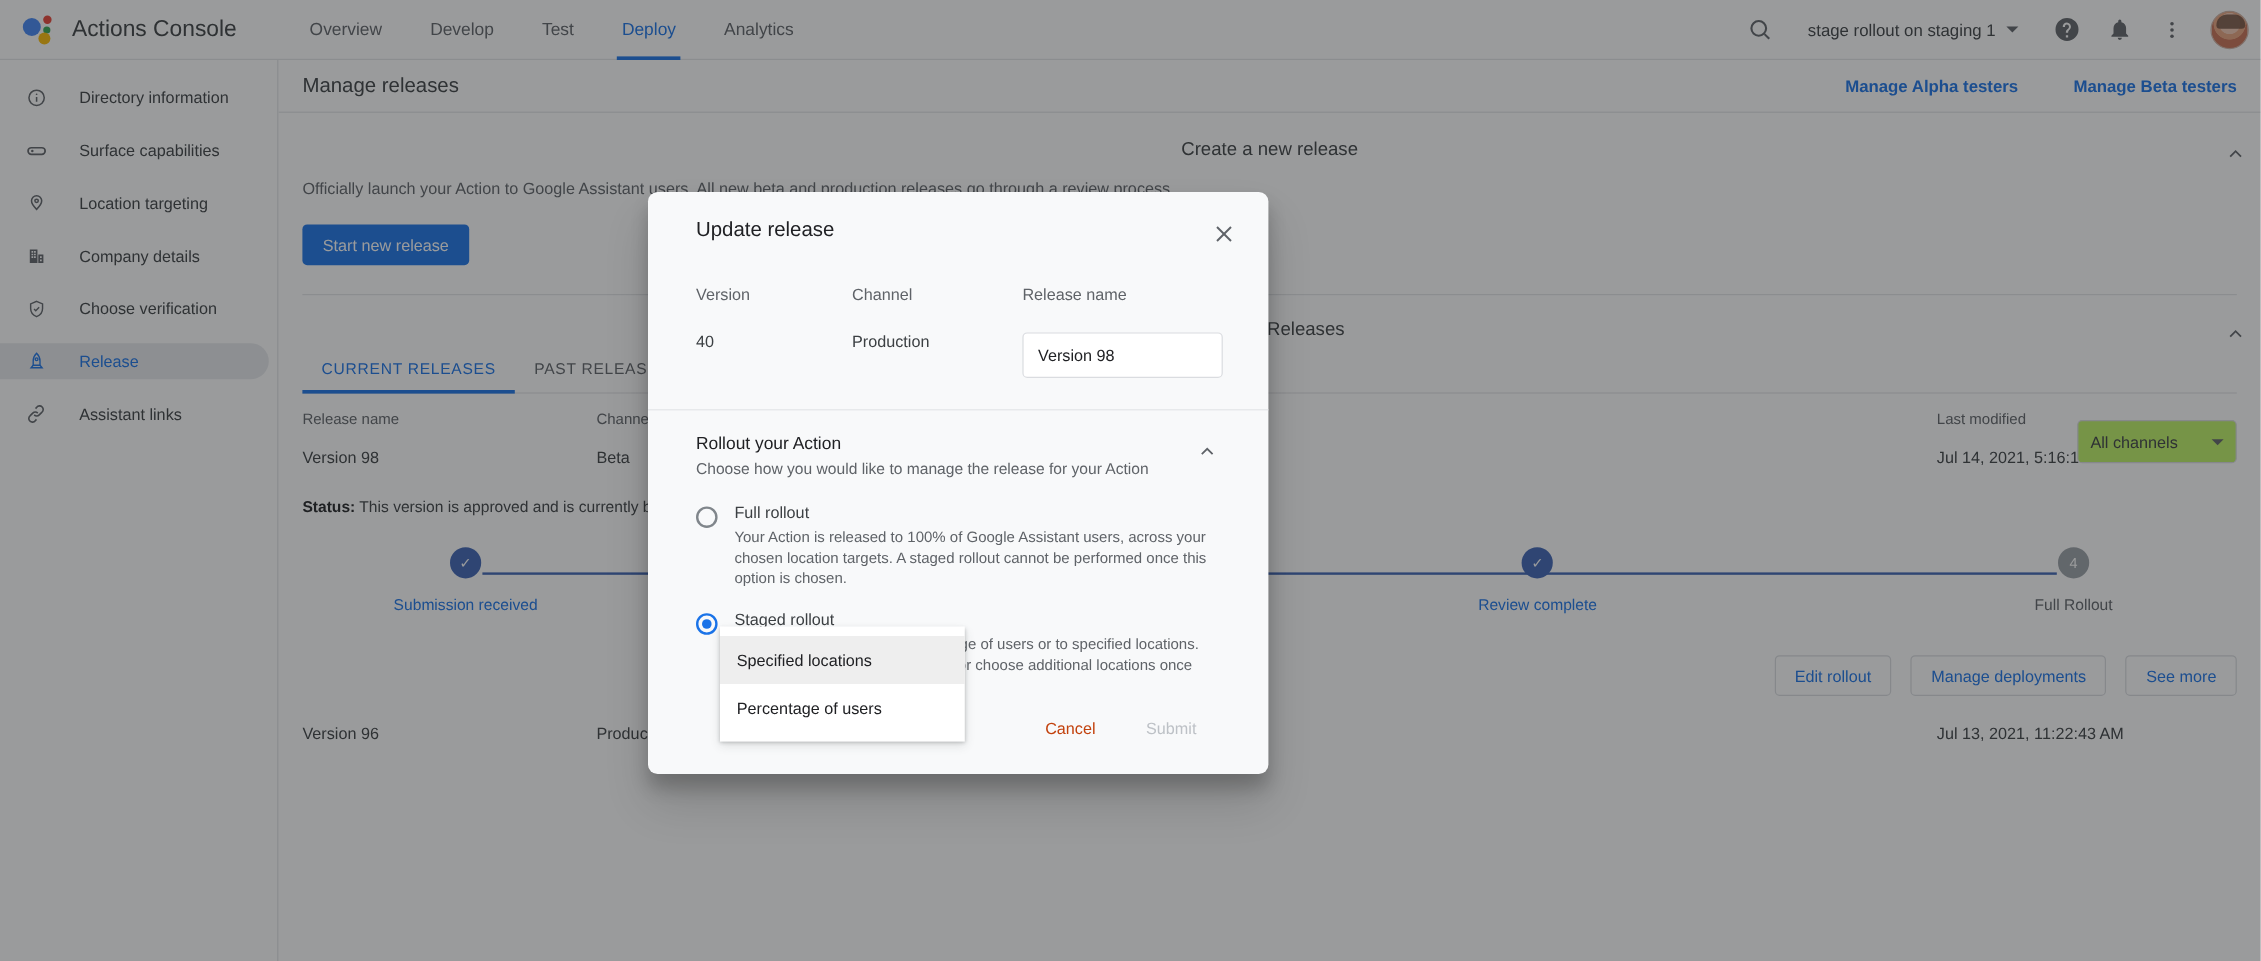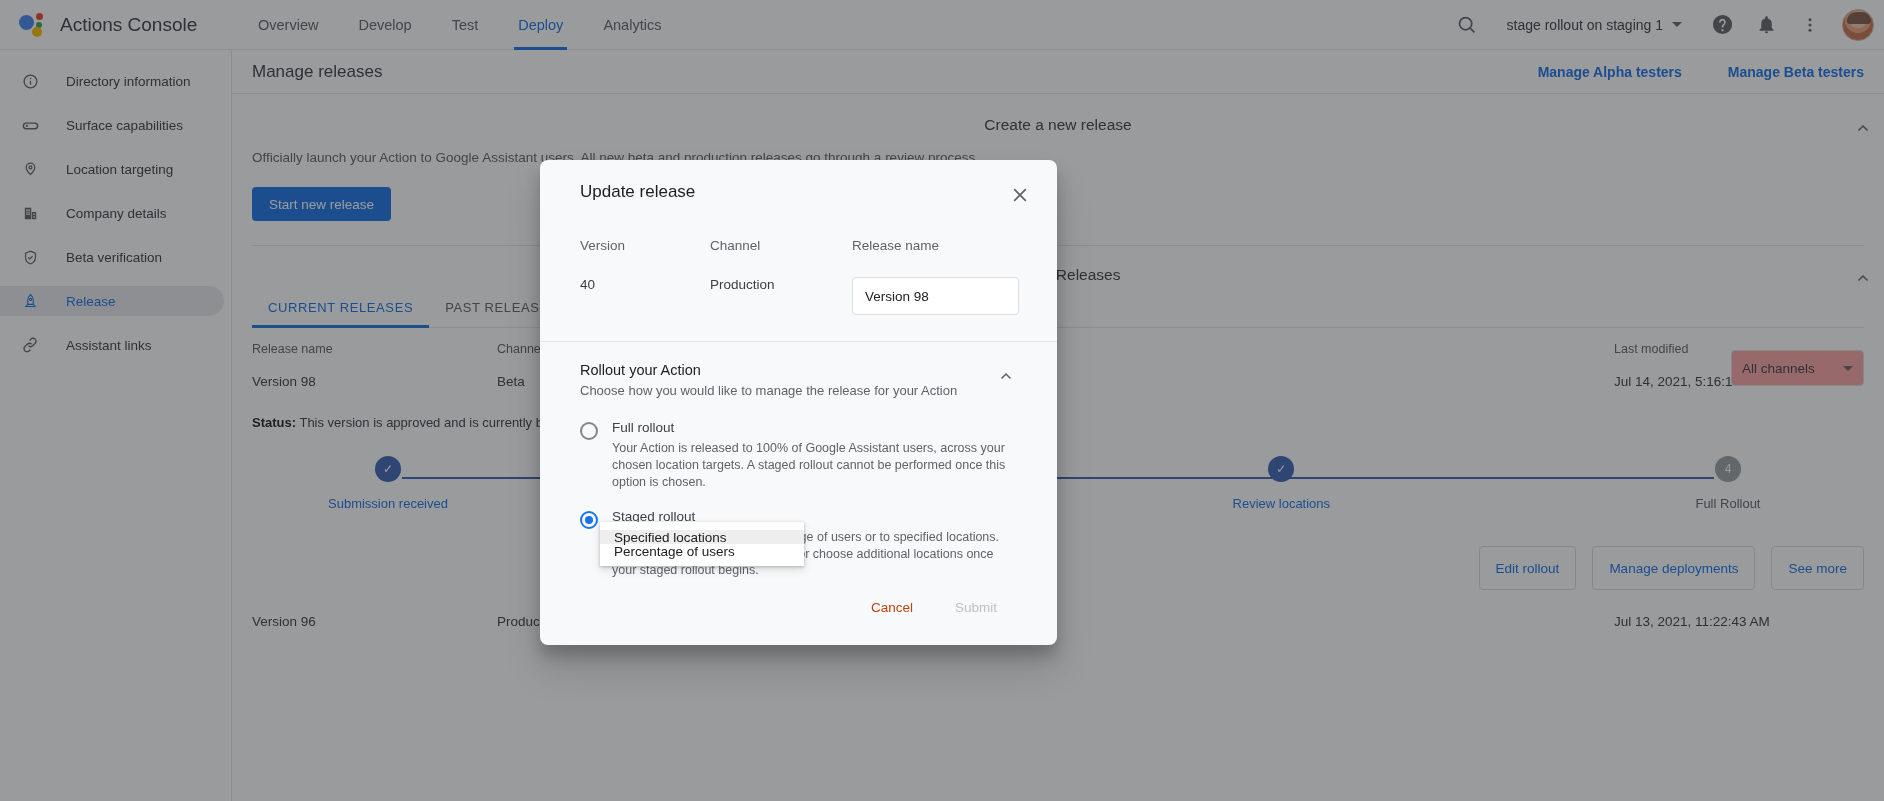--- a/index.html
+++ b/index.html
@@ -103,21 +103,21 @@
   .tab {
     font-size: 13px; letter-spacing: .6px; color: #5f6368; padding: 0 16px 12px 16px;
     cursor: pointer; position: relative; text-transform: uppercase;
   }
   .tab.active { color: #1a73e8; }
   .tab.active:after { content: ""; position: absolute; left: 0; right: 0; bottom: -1px; height: 3px; background: #1a73e8; }
 
   .select-box {
     position: absolute; right: 20px; top: 300px; width: 133px; height: 36px;
     border: 1px solid #dadce0; border-radius: 4px; display: flex; align-items: center;
-    padding: 0 10px; font-size: 13.5px; color: #3c4043; background: #fca5a5; cursor: pointer;
+    padding: 0 10px; font-size: 13.5px; color: #3c4043; background: #bef264; cursor: pointer;
   }
   .select-box .caret-down { margin-left: auto; }
 
   .tbl-head { display: flex; padding: 14px 20px 10px 20px; font-size: 12.5px; color: #5f6368; }
   .tbl-row { display: flex; padding: 8px 20px; font-size: 13.5px; color: #3c4043; }
   .c-name { width: 245px; flex: none; }
   .c-channel { width: 245px; flex: none; }
   .c-spacer { flex: 1; }
   .c-mod { width: 250px; flex: none; }
 
@@ -133,21 +133,21 @@
     width: 26px; height: 26px; border-radius: 50%; display: flex; align-items: center; justify-content: center;
     color: #fff; font-size: 12px; background: #9aa0a6; position: relative; z-index: 2;
   }
   .step-dot.done { background: #3c63b4; }
   .step-label { margin-top: 14px; font-size: 13px; color: #5f6368; white-space: nowrap; }
   .step-label.link { color: #1a73e8; }
 
   .row-actions { display: flex; justify-content: flex-end; gap: 16px; padding: 12px 20px 0 20px; }
   .btn-outline {
     border: 1px solid #dadce0; background: #fff; color: #1a73e8; font-size: 13.5px;
-    height: 44px; padding: 0 16px; border-radius: 4px; display: inline-flex; align-items: center;
+    height: 34px; padding: 0 16px; border-radius: 4px; display: inline-flex; align-items: center;
     cursor: pointer; white-space: nowrap;
   }
 
   
   .scrim { position: absolute; inset: 0; background: rgba(32,33,36,0.45); z-index: 20; }
   .dialog {
     position: absolute; z-index: 30; left: 540px; top: 160px; width: 517px; height: 485px;
     background: #f8f9fa; border-radius: 8px; box-shadow: 0 11px 15px rgba(0,0,0,.2), 0 24px 38px rgba(0,0,0,.14);
     overflow: visible;
   }
@@ -187,21 +187,21 @@
   }
   .radio-body { flex: 1; }
   .radio-label { font-size: 13.5px; color: #3c4043; }
   .radio-desc { font-size: 12.5px; color: #5f6368; line-height: 1.35; margin-top: 5px; max-width: 395px; }
 
   .dropdown-menu {
     position: absolute; left: 60px; top: 362px; width: 204px; background: #fff;
     box-shadow: 0 1px 3px rgba(60,64,67,.3), 0 4px 8px rgba(60,64,67,.15);
     padding: 8px 0; z-index: 40;
   }
-  .dd-item { height: 14px; display: flex; align-items: center; padding: 0 14px; font-size: 13.5px; color: #202124; cursor: pointer; }
+  .dd-item { height: 40px; display: flex; align-items: center; padding: 0 14px; font-size: 13.5px; color: #202124; cursor: pointer; }
   .dd-item.hover { background: #eeeeee; }
 
   .dlg-footer { position: absolute; left: 0; right: 0; bottom: 22px; display: flex; justify-content: flex-end; gap: 10px; padding-right: 44px; }
   .btn-text { background: transparent; border: none; font-size: 13.5px; color: #c2410c; padding: 8px 16px; cursor: pointer; border-radius: 4px; font-family: "Liberation Sans", sans-serif; }
   .btn-text.disabled { color: #bdc1c6; cursor: default; }
 </style>
 </head>
 <body>
 
 <div id="app">
@@ -299,21 +299,21 @@
       <span class="side-label">Company details</span>
     </div>
 
     <div class="side-item" style="margin-top:14px">
       <span class="side-icon">
         <svg width="17" height="17" viewBox="0 0 24 24" fill="none" stroke="currentColor" stroke-width="1.7">
           <path d="M12 3l7 3v5.5c0 4.4-3 8-7 9.5-4-1.5-7-5.1-7-9.5V6l7-3z"></path>
             <path d="M9 12l2 2 4-4"></path>
         </svg>
       </span>
-      <span class="side-label">Beta verification</span>
+      <span class="side-label">Choose verification</span>
     </div>
 
     <div class="side-item selected" style="margin-top:14px">
       <span class="side-icon">
         <svg width="17" height="17" viewBox="0 0 24 24" fill="none" stroke="currentColor" stroke-width="1.6">
           <path d="M12 2c2.6 2.5 4 5.6 4 9v5H8v-5c0-3.4 1.4-6.5 4-9z"></path>
           <path d="M8 16l-2.5 3h13L16 16"></path>
             <circle cx="12" cy="9" r="1.6"></circle>
         </svg>
       </span>
@@ -397,21 +397,21 @@
         <div class="step">
           <div class="step-dot done">✓</div>
           <div class="step-label link">Submission received</div>
         </div>
         <div class="step">
           <div class="step-dot done">✓</div>
           <div class="step-label link">Review in progress</div>
         </div>
         <div class="step">
           <div class="step-dot done">✓</div>
-          <div class="step-label link">Review locations</div>
+          <div class="step-label link">Review complete</div>
         </div>
         <div class="step">
           <div class="step-dot">4</div>
           <div class="step-label">Full Rollout</div>
         </div>
       </div>
     </div>
 
     <div class="row-actions">
       <button class="btn-outline">Edit rollout</button>

